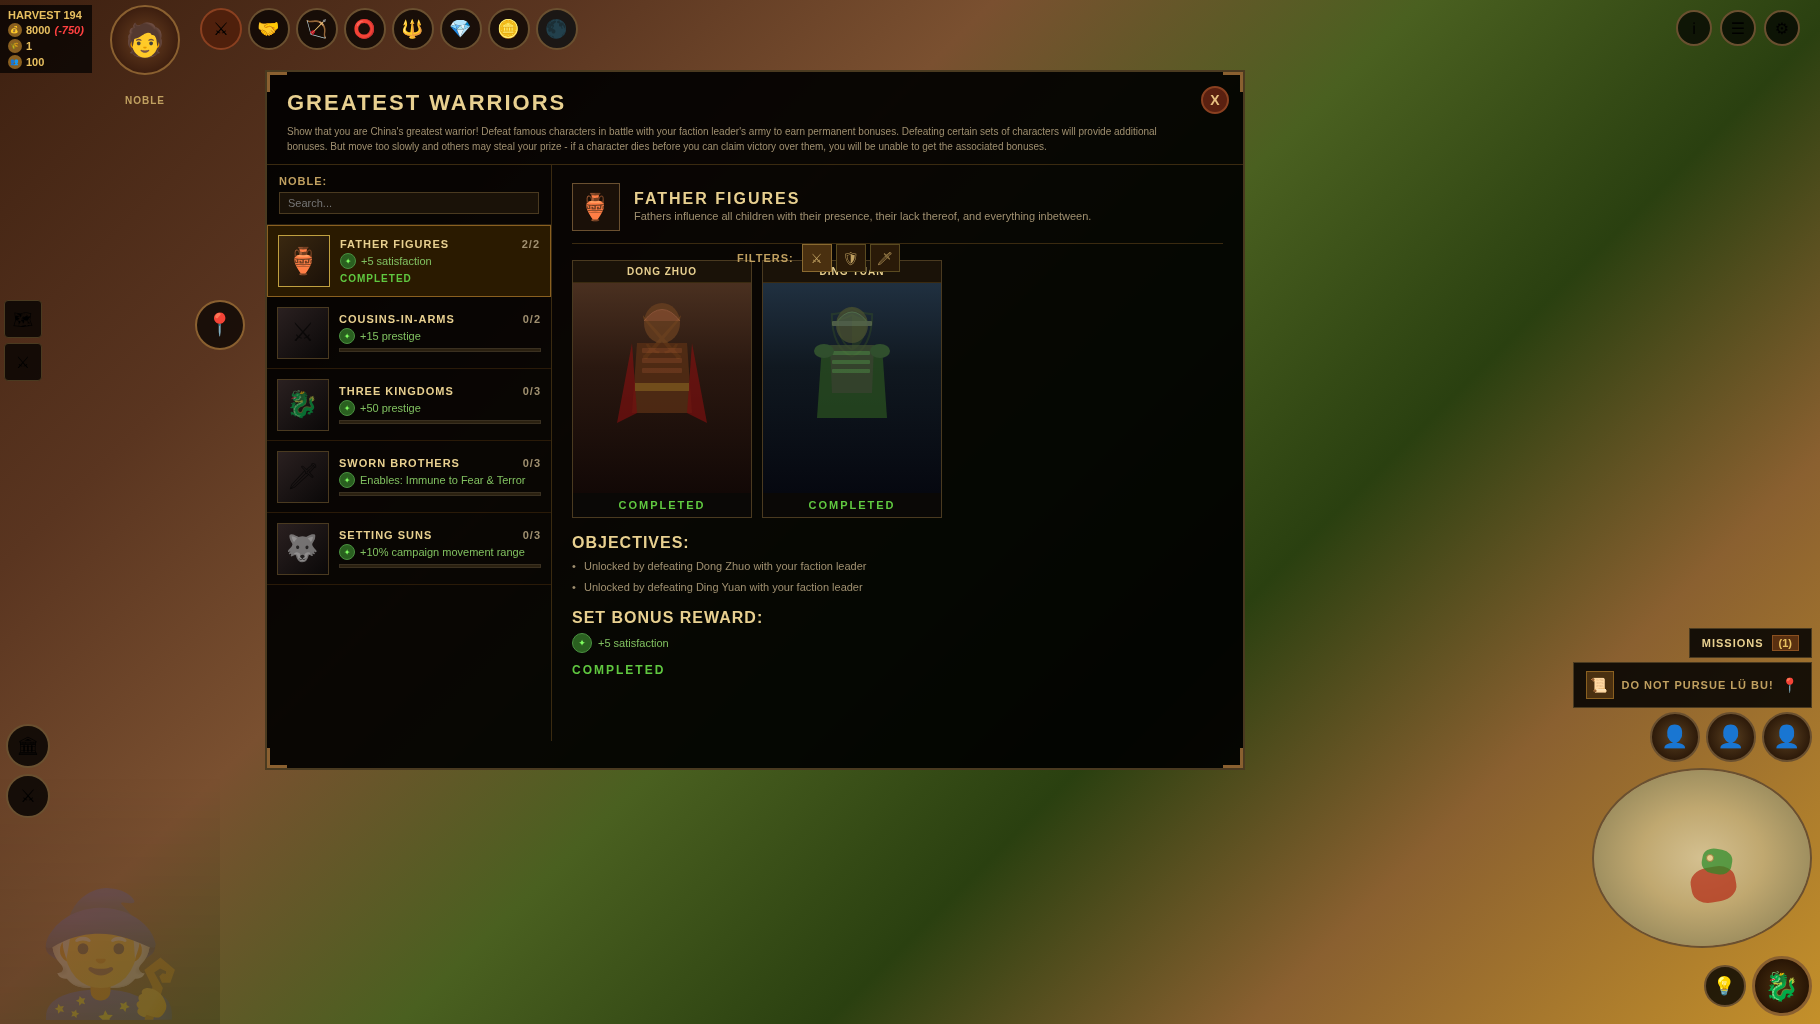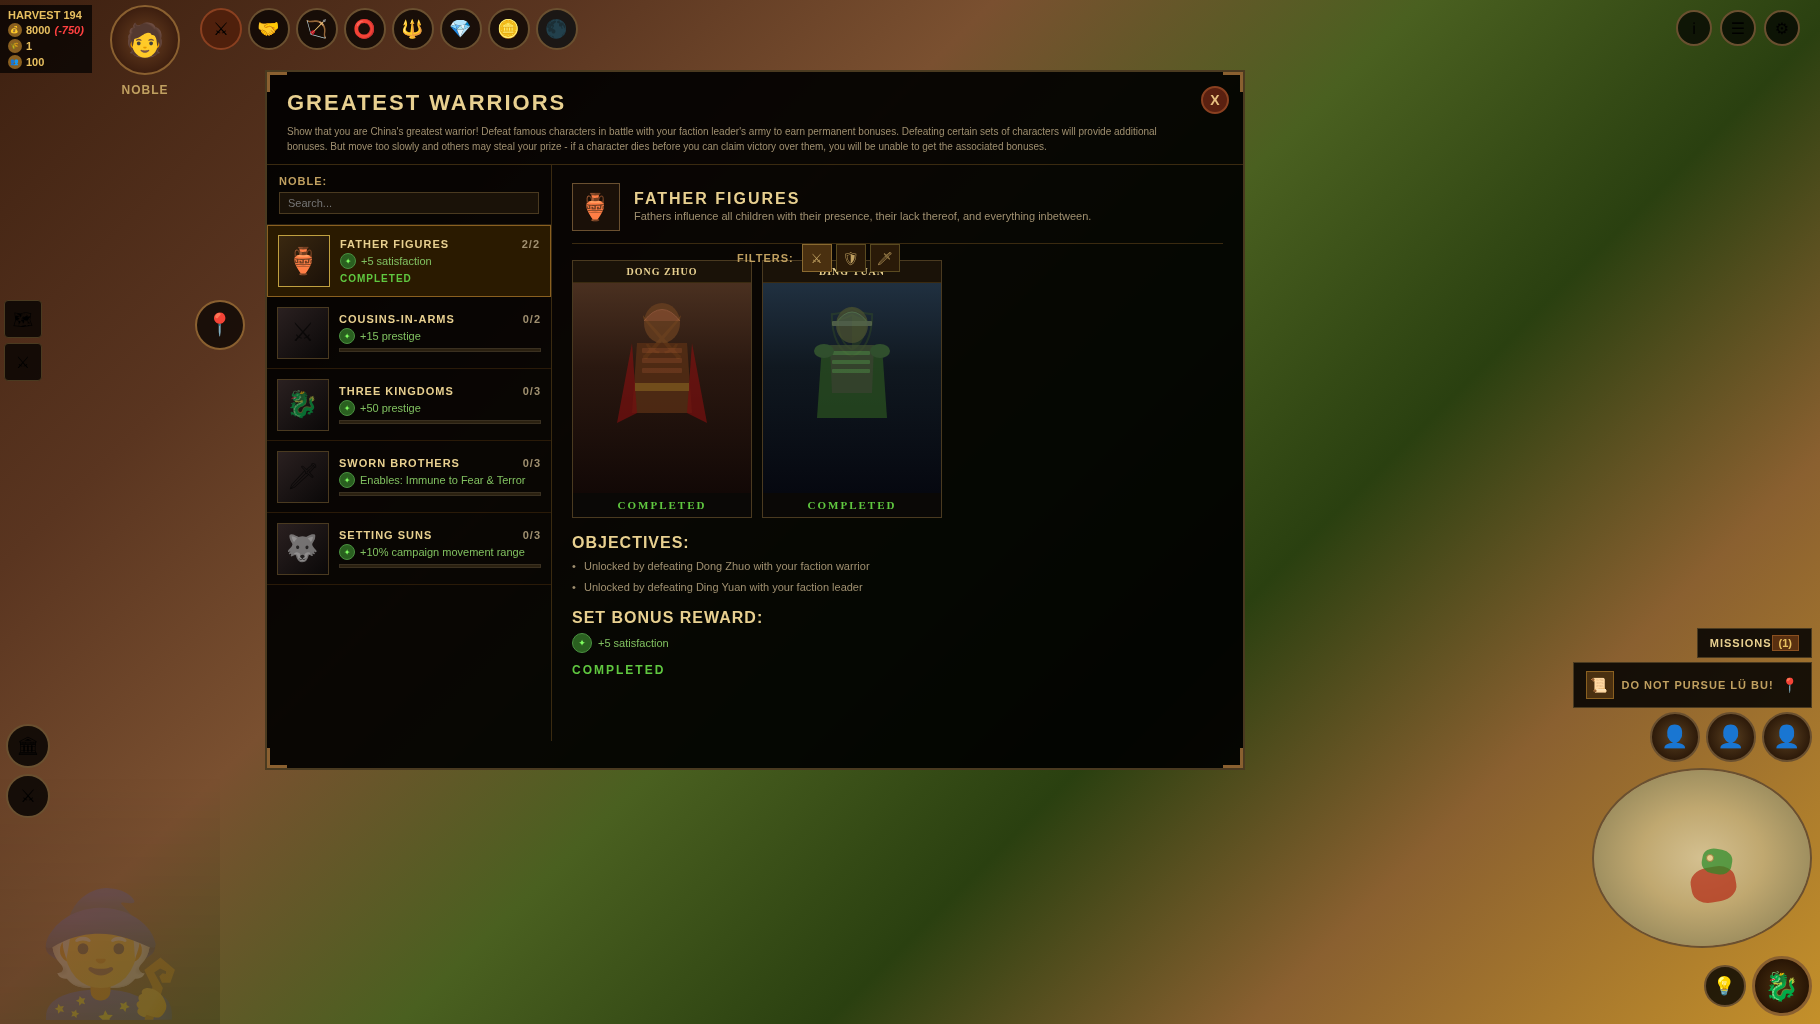--- a/index.html
+++ b/index.html
@@ -307,21 +307,20 @@
       color: #a09070;
       font-size: 11px;
       line-height: 1.5;
     }
 
     
     .portraits-row {
       display: flex;
       gap: 10px;
       margin: 16px 0;
-      font-family: Liberation Serif, serif;
     }
 
     .portrait-card {
       width: 180px;
       border: 1px solid #4a3a20;
       background: #0a0806;
     }
 
     .portrait-name-bar {
       background: #1a1208;
@@ -509,43 +508,44 @@
       background: radial-gradient(circle, #6a4020 0%, #2a1008 100%);
       border: 2px solid #8a6030;
       display: flex;
       align-items: center;
       justify-content: center;
       font-size: 32px;
     }
 
     .noble-label {
       color: #c0a060;
-      font-size: 12px;
+      font-size: 10px;
       font-weight: bold;
       letter-spacing: 1px;
-      margin-top: 8px;
+      margin-top: 20px;
     }
 
     
     .right-hud {
       position: absolute;
       right: 0;
       bottom: 0;
       z-index: 5;
       display: flex;
       flex-direction: column;
       align-items: flex-end;
     }
 
     .missions-bar {
       background: rgba(0,0,0,0.85);
       border: 1px solid #4a3a20;
       padding: 6px 12px;
       display: flex;
       align-items: center;
+      gap: 8px;
       margin-bottom: 4px;
       margin-right: 8px;
     }
 
     .missions-label {
       color: #e8d090;
       font-size: 11px;
       font-weight: bold;
       letter-spacing: 1px;
     }
@@ -988,21 +988,21 @@
               </svg>
             </div>
           </div>
           <div class="portrait-completed">COMPLETED</div>
         </div>
 
       </div>
 
       <div class="objectives-section">
         <div class="section-label">OBJECTIVES:</div>
-        <div class="objective-item">Unlocked by defeating Dong Zhuo with your faction warrior</div>
+        <div class="objective-item">Unlocked by defeating Dong Zhuo with your faction leader</div>
         <div class="objective-item">Unlocked by defeating Ding Yuan with your faction leader</div>
       </div>
 
       <div class="bonus-section">
         <div class="section-label">SET BONUS REWARD:</div>
         <div class="bonus-reward">
           <div class="bonus-icon">✦</div>
           <span class="bonus-text">+5 satisfaction</span>
         </div>
         <div class="set-completed">COMPLETED</div>

